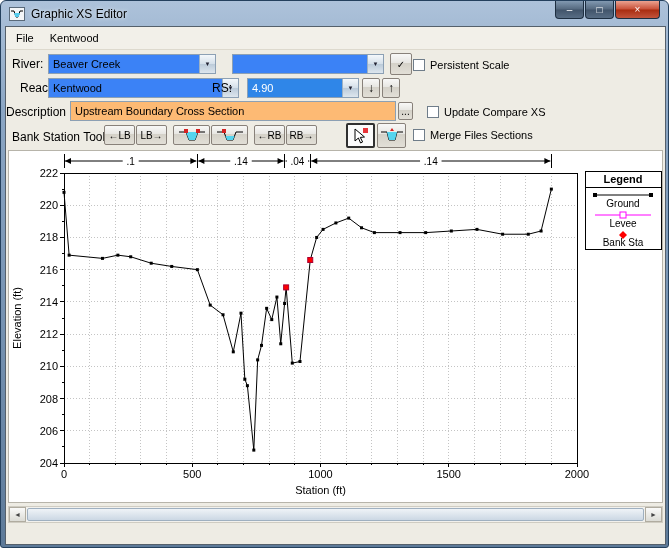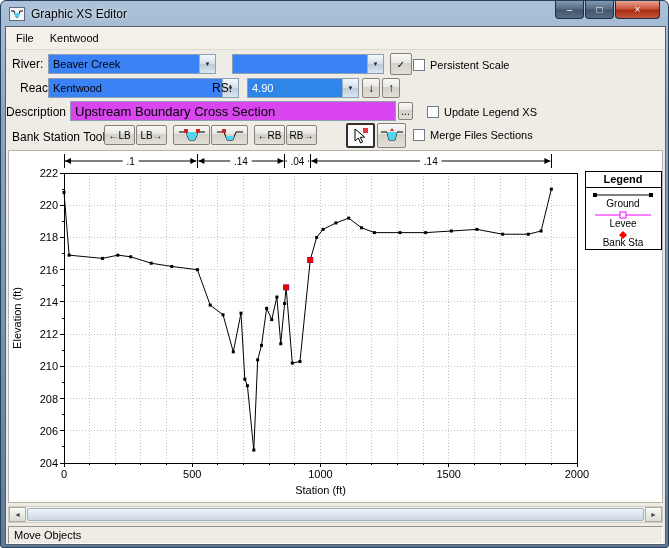--- a/index.html
+++ b/index.html
@@ -25,21 +25,21 @@
   .combo{position:absolute;height:20px;background:#3b82f6;border:1px solid #8ca0b4;display:flex;align-items:stretch;}
   .ctxt{flex:1;font-size:11px;line-height:18px;padding:0 4px;overflow:hidden;white-space:nowrap;}
   .ctxt.sel{background:#2f86e8;color:#fff;}
   .cdd{width:16px;border-left:1px solid #9db1c4;font-size:6px;display:flex;align-items:center;justify-content:center;color:#223;
     background:linear-gradient(#f4f8fb,#d5e0ea 48%,#bccbd9 52%,#dde6ee);}
   .btn{position:absolute;height:20px;border:1px solid #88817a;border-radius:2px;font-size:10px;color:#000;
     display:flex;align-items:center;justify-content:center;
     background:linear-gradient(#f8f8f7,#e7e6e2 45%,#d4d1c8 45%,#e2dfd7);}
   .btn.tool{height:25px;}
   .btn.selected{border:2px solid #303030;background:#fbfbfb;}
-  .field{position:absolute;height:20px;background:#d946ef;border:1px solid #8ca0b4;font-size:13px;padding:0 4px;font-family:"Liberation Sans",sans-serif;color:#000;}
+  .field{position:absolute;height:20px;background:#fdba74;border:1px solid #8ca0b4;font-size:11px;padding:0 4px;font-family:"Liberation Sans",sans-serif;color:#000;}
   .cb{position:absolute;display:flex;align-items:flex-end;height:14px;cursor:default;}
   .cbbox{width:12px;height:12px;background:#fff;border:1px solid #6f7d8a;margin-right:5px;flex:0 0 auto;}
   .cblabel{font-size:11px;color:#000;white-space:nowrap;}
 
   .chart{position:absolute;left:2px;top:123px;width:655px;height:353px;background:#fff;border:1px solid #b7b4aa;}
   .hscroll{position:absolute;left:2px;top:479px;width:655px;height:17px;background:#f2f1ed;border:1px solid #cfccc2;display:flex;align-items:stretch;}
   .sbtn{width:17px;background:linear-gradient(#fafaf9,#dcdcd6);border:1px solid #b0aca0;font-size:7px;display:flex;align-items:center;justify-content:center;color:#444;}
   .sthumb{flex:1;margin:1px;background:linear-gradient(#eff3f7,#ccd8e4);border:1px solid #9fb0c0;border-radius:2px;}
   .statusbar{position:absolute;left:2px;top:499px;width:655px;height:18px;background:#eeece4;
     border:1px solid;border-color:#99958a #ffffff #ffffff #99958a;font-size:11px;line-height:16px;padding:0 5px;color:#000;}
@@ -111,21 +111,21 @@
       <span>↑</span>
     </div>
 
     <span class="lbl" style="left:0;top:75px">Description</span>
     <input class="field" style="left: 64px; top: 74px; width: 326px;" value="Upstream Boundary Cross Section">
     <div class="btn" style="left:392px;top:75px;width:15px;height:18px">
       <span>...</span>
     </div>
     <div class="cb" style="left:421px;top:77px">
       <span class="cbbox"></span>
-      <span class="cblabel">Update Legend XS</span>
+      <span class="cblabel">Update Compare XS</span>
     </div>
 
     <span class="lbl" style="left:6px;top:100px">Bank Station Tools:</span>
     <div class="btn" style="left:98px;top:98px;width:31px">
       <span>←LB</span>
     </div>
     <div class="btn" style="left:130px;top:98px;width:31px">
       <span>LB→</span>
     </div>
     <div class="btn" style="left:167px;top:98px;width:37px">
@@ -348,18 +348,15 @@
     <div class="hscroll">
       <div class="sbtn">
           <span>◄</span>
         </div>
       <div class="sthumb"></div>
       <div class="sbtn">
           <span>►</span>
         </div>
     </div>
 
-    <div class="statusbar">
-      <span>Move Objects</span>
-    </div>
 
   </div>
 </div>
 
 </body></html>

